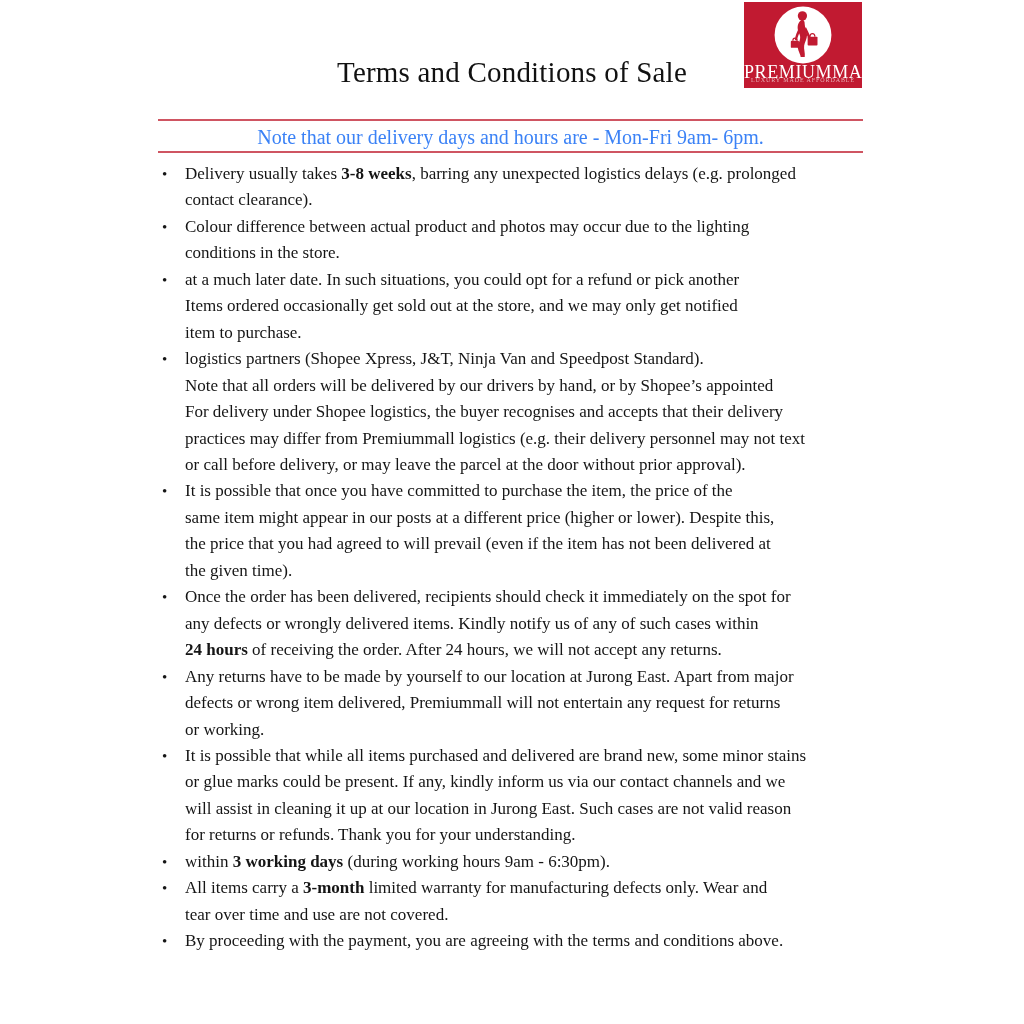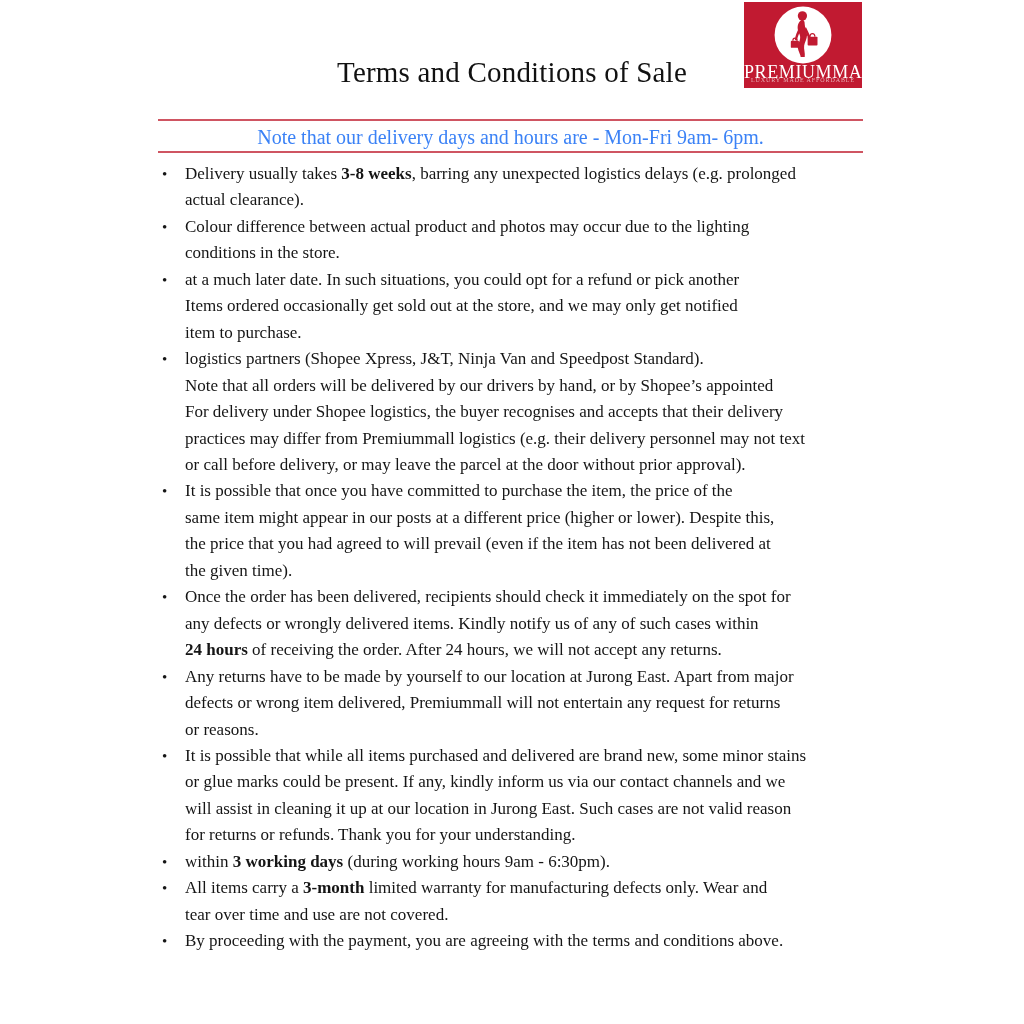--- a/index.html
+++ b/index.html
@@ -119,21 +119,21 @@
 
   <div class="rule rule-top"></div>
   <div class="note">Note that our delivery days and hours are - Mon-Fri 9am- 6pm.</div>
   <div class="rule rule-bottom"></div>
 
   <ul class="terms" id="terms-list">
       <li class="term">
         <span class="marker">•</span>
         <span class="content">
           <span class="line">Delivery usually takes <b>3-8 weeks</b>, barring any unexpected logistics delays (e.g. prolonged</span>
-          <span class="line">actual clearance).</span>
+          <span class="line">contact clearance).</span>
         </span>
       </li>
       <li class="term">
         <span class="marker">•</span>
         <span class="content">
           <span class="line">Colour difference between actual product and photos may occur due to the lighting</span>
           <span class="line">conditions in the store.</span>
         </span>
       </li>
       <li class="term">
@@ -169,21 +169,21 @@
           <span class="line">Once the order has been delivered, recipients should check it immediately on the spot for</span>
           <span class="line">any defects or wrongly delivered items. Kindly notify us of any of such cases within</span>
           <span class="line"><b>24 hours</b> of receiving the order. After 24 hours, we will not accept any returns.</span>
         </span>
       </li>
       <li class="term">
         <span class="marker">•</span>
         <span class="content">
           <span class="line">Any returns have to be made by yourself to our location at Jurong East. Apart from major</span>
           <span class="line">defects or wrong item delivered, Premiummall will not entertain any request for returns</span>
-          <span class="line">or reasons.</span>
+          <span class="line">or working.</span>
         </span>
       </li>
       <li class="term">
         <span class="marker">•</span>
         <span class="content">
           <span class="line">It is possible that while all items purchased and delivered are brand new, some minor stains</span>
           <span class="line">or glue marks could be present. If any, kindly inform us via our contact channels and we</span>
           <span class="line">will assist in cleaning it up at our location in Jurong East. Such cases are not valid reason</span>
           <span class="line">for returns or refunds. Thank you for your understanding.</span>
         </span>

